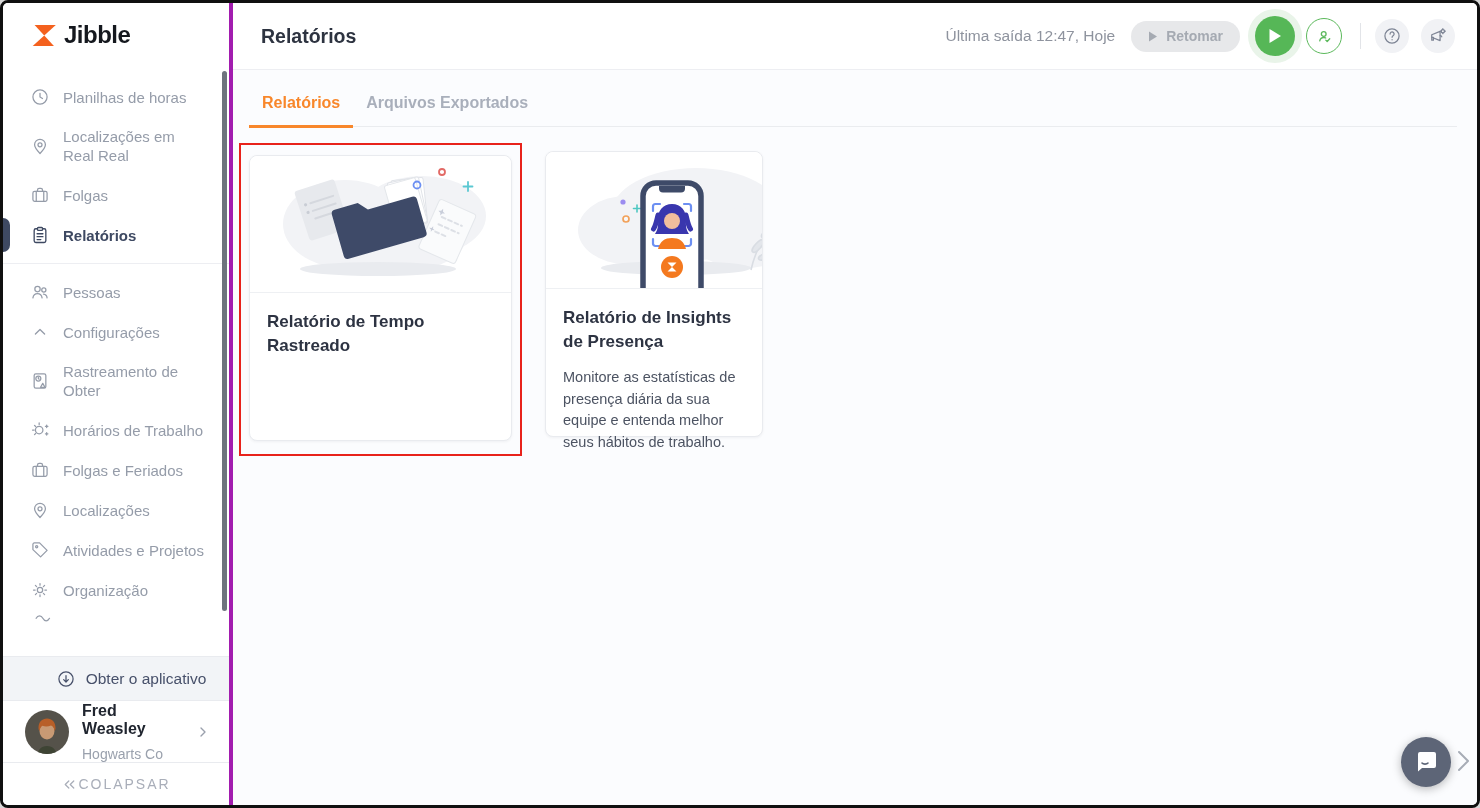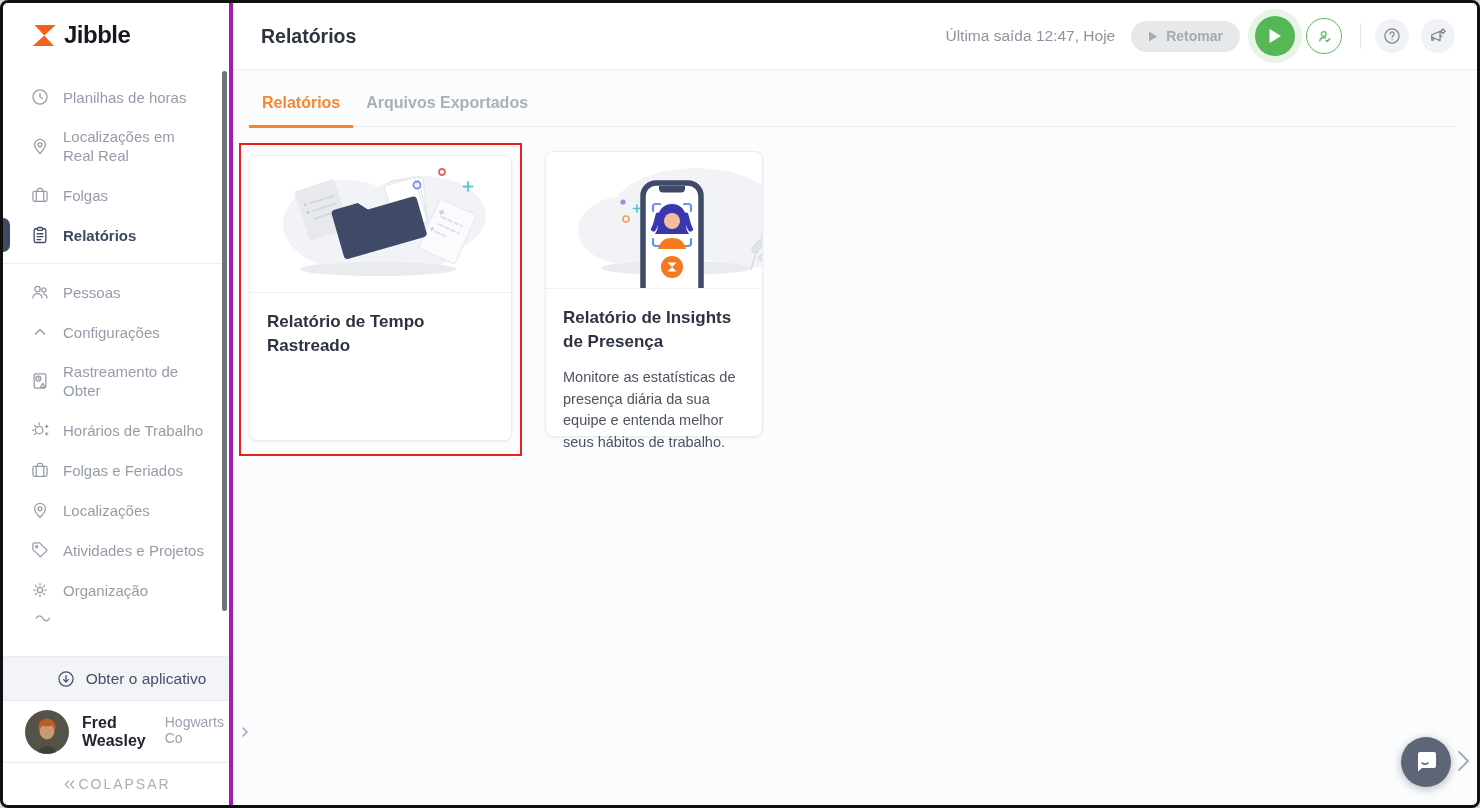--- a/index.html
+++ b/index.html
@@ -12,21 +12,21 @@
   .logo-text { font-size:24px; font-weight:bold; color:#15181E; letter-spacing:-0.5px; }
   .nav { flex:1 1 auto; overflow:hidden; padding-top:10px; }
   .nav-item { position:relative; display:flex; align-items:center; gap:13px; padding:10px 12px 10px 27px; font-size:15px; line-height:19px; color:#959CA9; cursor:pointer; }
   .nav-item svg { flex:0 0 auto; }
   .nav-item.active { color:#3E4962; font-weight:bold; }
   .active-pill { position:absolute; left:0; top:50%; transform:translateY(-50%); width:7px; height:34px; background:#3E4962; border-radius:0 14px 14px 0; }
   .nav-divider { height:1px; background:#EDEEF2; margin:8px 0; }
   .nav-clip { height:12px; overflow:hidden; padding-left:29px; color:#959CA9; }
   .get-app { flex:0 0 44px; background:#F2F4F7; border-top:1px solid #E9EBEF; display:flex; align-items:center; justify-content:center; gap:10px; font-size:15.5px; color:#47506A; cursor:pointer;padding-left:30px; }
   .user-row { flex:0 0 62px; border-top:1px solid #E9EBEF; display:flex; align-items:center; padding:0 18px 0 22px; gap:13px; cursor:pointer; }
-  .user-meta { display:flex; flex-direction:row; gap:19px; }
+  .user-meta { display:flex; flex-direction:column; gap:8px; }
   .user-name { font-size:16px; font-weight:bold; color:#20252F; }
   .user-company { font-size:14px; color:#9AA1AD; }
   .user-chevron { margin-left:auto; color:#9AA0AC; }
   .collapse-row { flex:0 0 43px; border-top:1px solid #E9EBEF; display:flex; align-items:center; justify-content:center; font-size:14px; letter-spacing:2px; color:#A9AEB9; cursor:pointer; }
   .side-scrollbar { position:absolute; right:2px; top:68px; width:5px; height:540px; background:#6E737E; border-radius:3px; }
 
   
   .main { position:absolute; left:230px; top:0; right:0; bottom:0; }
   .topbar { height:67px; background:#fff; border-bottom:1px solid #EDEEF2; display:flex; align-items:center; padding:0 22px 0 28px; }
   .page-title { font-size:19.5px; font-weight:bold; color:#2D3340; }

